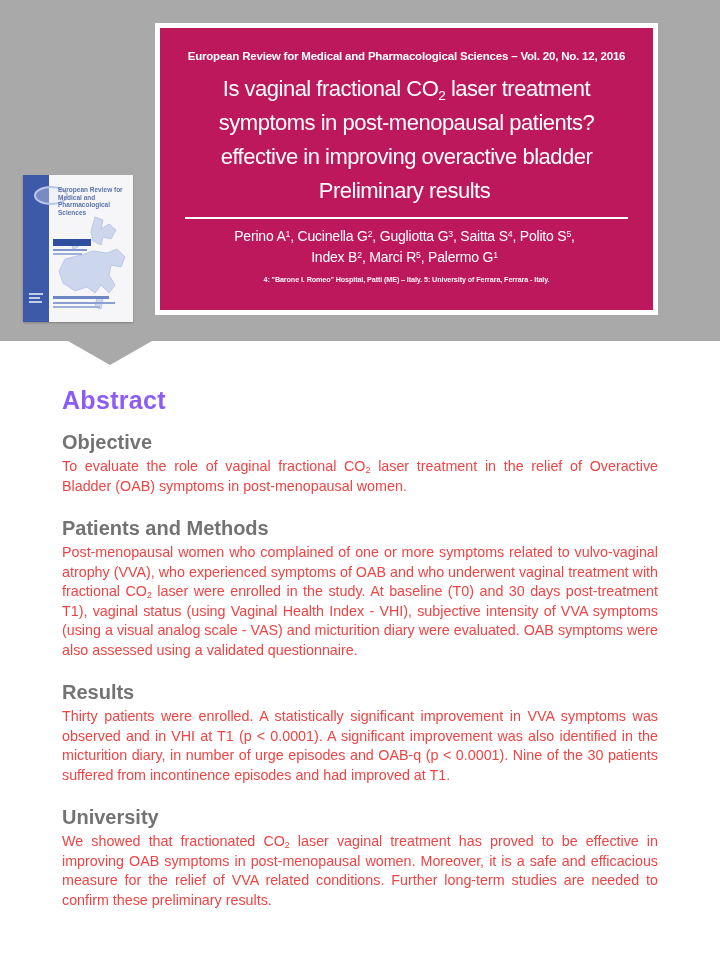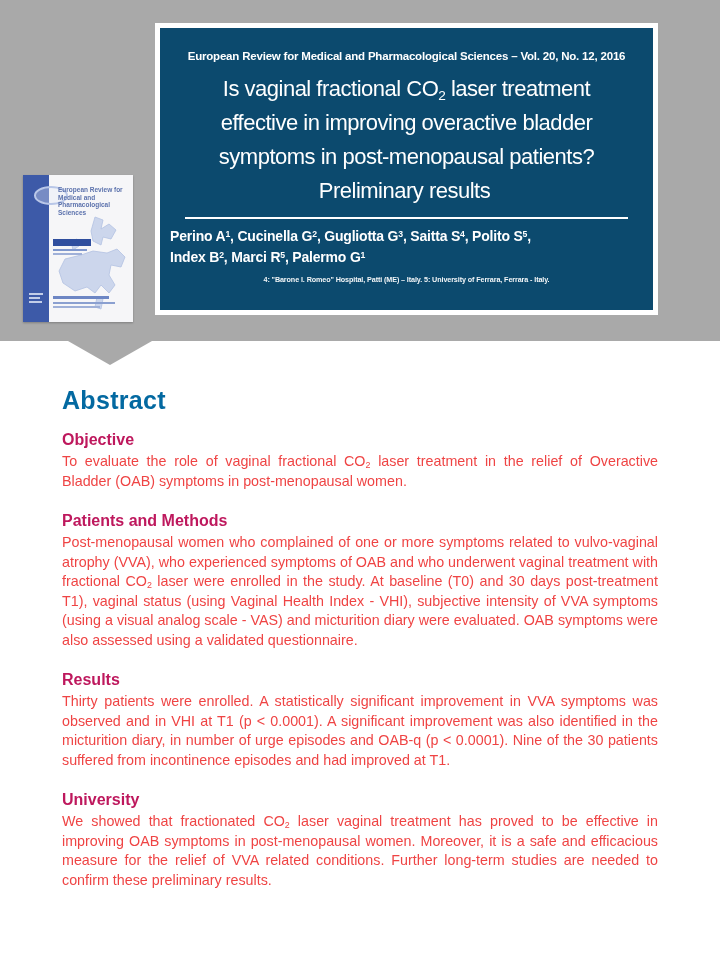--- a/index.html
+++ b/index.html
@@ -13,33 +13,33 @@
   .band { position:absolute; left:0; top:0; width:720px; height:341px; background:#a9a9a9; }
   .chevron {
     position:absolute; left:68px; top:341px; width:0; height:0;
     border-left:42px solid transparent; border-right:42px solid transparent;
     border-top:24px solid #a9a9a9;
   }
 
   
   .title-box {
     position:absolute; left:155px; top:23px; width:503px; height:292px;
-    box-sizing:border-box; background:#0c4a6e; border:5px solid #ffffff;
+    box-sizing:border-box; background:#be185d; border:5px solid #ffffff;
     color:#ffffff; padding:22px 10px 0 10px;
   }
   .journal-line {
     text-align:center; font-weight:bold; font-size:11.5px; letter-spacing:-0.2px;
     white-space:nowrap;
   }
   .article-title { margin:10px 0 0 0; font-size:22px; font-weight:normal; line-height:34px; letter-spacing:-0.5px; }
   .t-line { text-align:center; white-space:nowrap; }
   .t-line.t-right { text-align:center; padding-right:4px; }
   .rule { width:443px; height:2px; background:#ffffff; margin:9px auto 7px auto; }
   .authors {
-    text-align:left; font-weight:bold; font-size:14px; line-height:21px;
+    text-align:center; font-weight:normal; font-size:14px; line-height:21px;
     letter-spacing:-0.2px; padding-right:4px; white-space:nowrap;
   }
   .affils {
     margin-top:7px; text-align:center; font-weight:bold; font-size:7.2px;
     line-height:10px; color:rgba(255,255,255,0.95); white-space:nowrap; letter-spacing:-0.1px;
   }
   sub { font-size:62%; vertical-align:baseline; position:relative; top:0.28em; line-height:0; }
   sup { font-size:62%; vertical-align:baseline; position:relative; top:-0.45em; line-height:0; }
 
   
@@ -61,43 +61,43 @@
   .foot-line1 { left:30px; top:121px; width:56px; height:3px; background:#6d86c4; }
   .foot-line2 { left:30px; top:127px; width:62px; height:2px; background:#8ba0d0; }
   .foot-line3 { left:30px; top:131px; width:47px; height:2px; background:#9fb0d8; }
   .spine-mark1 { left:6px; top:118px; width:14px; height:2px; background:#c2cde8; }
   .spine-mark2 { left:6px; top:122px; width:11px; height:2px; background:#c2cde8; }
   .spine-mark3 { left:6px; top:126px; width:13px; height:2px; background:#c2cde8; }
 
   
   .body-content { position:absolute; left:62px; top:386px; width:596px; }
   .abstract-heading {
-    margin:0 0 16px 0; font-size:25px; font-weight:bold; color:#0369a1; letter-spacing:0.3px;
+    margin:0 0 16px 0; font-size:25px; font-weight:bold; color:#8b5cf6; letter-spacing:0.3px;
   }
-  .section h3 { margin:0 0 3px 0; font-size:16px; font-weight:bold; color:#be185d; }
+  .section h3 { margin:0 0 3px 0; font-size:20px; font-weight:bold; color:#737373; }
   .section p {
     margin:0 0 21px 0; font-size:14.3px; line-height:19.5px; color:#ef4444;
     text-align:justify;
   }
 </style>
 </head>
 <body>
 
 <div class="page">
 
   <div class="band"></div>
   <div class="chevron"></div>
 
   <div class="title-box">
     <div class="journal-line">European Review for Medical and Pharmacological Sciences – Vol. 20, No. 12, 2016</div>
 
     <h1 class="article-title">
       <div class="t-line"><span>Is vaginal fractional CO</span><sub>2</sub><span> laser treatment</span></div>
+      <div class="t-line">symptoms in post-menopausal patients?</div>
       <div class="t-line">effective in improving overactive bladder</div>
-      <div class="t-line">symptoms in post-menopausal patients?</div>
       <div class="t-line t-right">Preliminary results</div>
     </h1>
 
     <div class="rule"></div>
 
     <div class="authors">
       <div><span>Perino A</span><sup>1</sup><span>, Cucinella G</span><sup>2</sup><span>, Gugliotta G</span><sup>3</sup><span>, Saitta S</span><sup>4</sup><span>, Polito S</span><sup>5</sup><span>,</span></div>
       <div><span>Index B</span><sup>2</sup><span>, Marci R</span><sup>5</sup><span>, Palermo G</span><sup>1</sup></div>
     </div>
 

